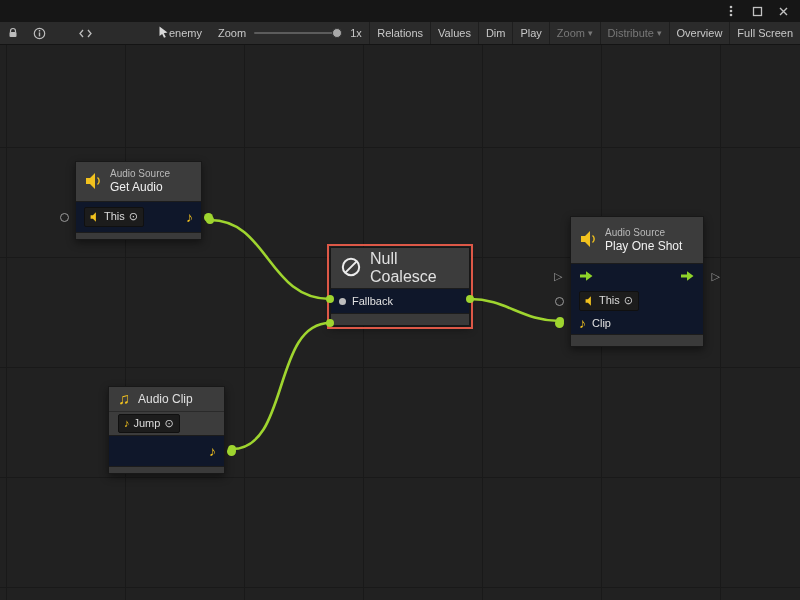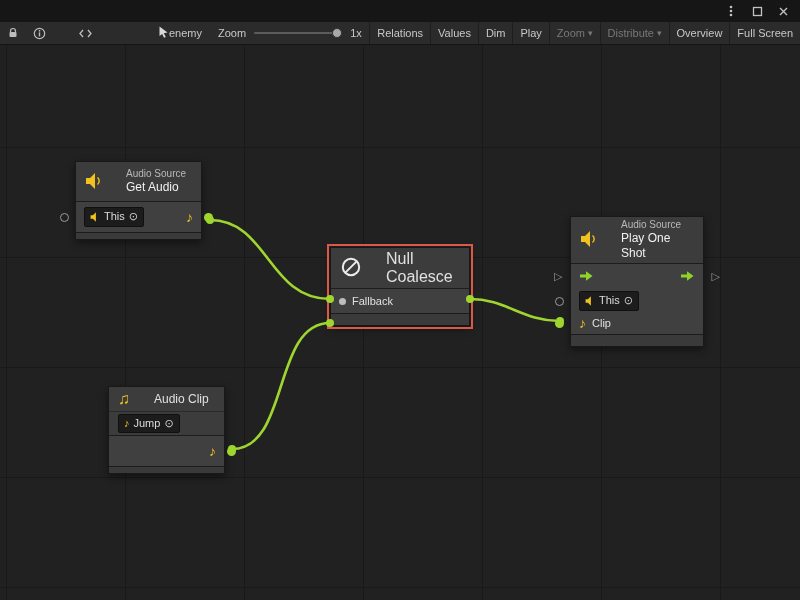--- a/index.html
+++ b/index.html
@@ -34,24 +34,24 @@
   .canvas { position:absolute; top:45px; left:0; right:0; bottom:0; background-color:#212121;
             background-image:
               linear-gradient(#191919 1px, transparent 1px),
               linear-gradient(90deg, #191919 1px, transparent 1px);
             background-size:119px 110px; background-position:6px -8px; }
 
   
   .node { position:absolute; font-size:11px; color:#e0e0e0; background:#2e2e2e;
           border:1px solid #181818; box-shadow:0 3px 8px rgba(0,0,0,.45); }
   .node.selected { outline:2px solid #dd5847; outline-offset:1px; }
-  .node-header { background:#3c3c3c; display:flex; align-items:center; gap:24px; padding:6px 9px; }
+  .node-header { background:#3c3c3c; display:flex; align-items:center; gap:8px; padding:6px 9px; }
   .hdr-text .cat { font-size:10px; color:#b9b9b9; line-height:1.2; }
   .hdr-text .ttl { font-size:12px; color:#f0f0f0; line-height:1.25; }
-  .node-body { background:#404040; border-top:1px solid #1c1c1c; }
+  .node-body { background:#0f172a; border-top:1px solid #1c1c1c; }
   .node-footer { height:7px; background:#3a3a3a; border-top:1px solid #1c1c1c; }
   .row { position:relative; display:flex; align-items:center; gap:6px; padding:0 8px; }
 
   .objfield { display:inline-flex; align-items:center; gap:4px; background:#1c1c1c;
               border:1px solid #101010; border-radius:2px; padding:1px 5px;
               color:#dcdcdc; font-size:11px; line-height:1.4; }
   .picker { color:#cfcfcf; font-size:11px; line-height:1; }
 
   .note { color:#f2c21e; font-size:14px; line-height:1; }
   .note.big { font-size:16px; }

